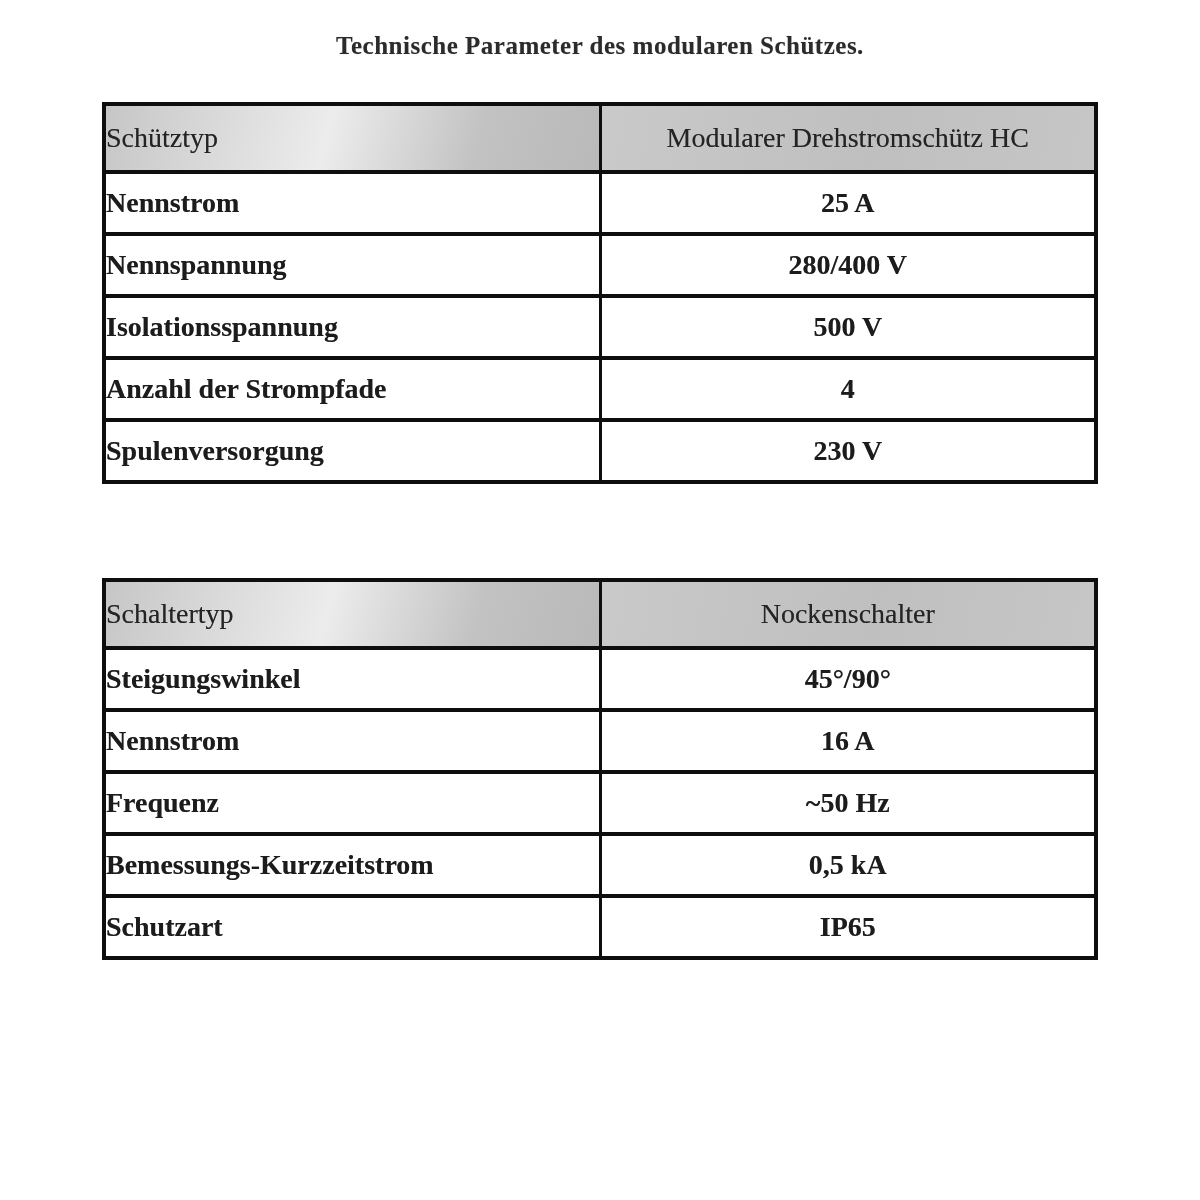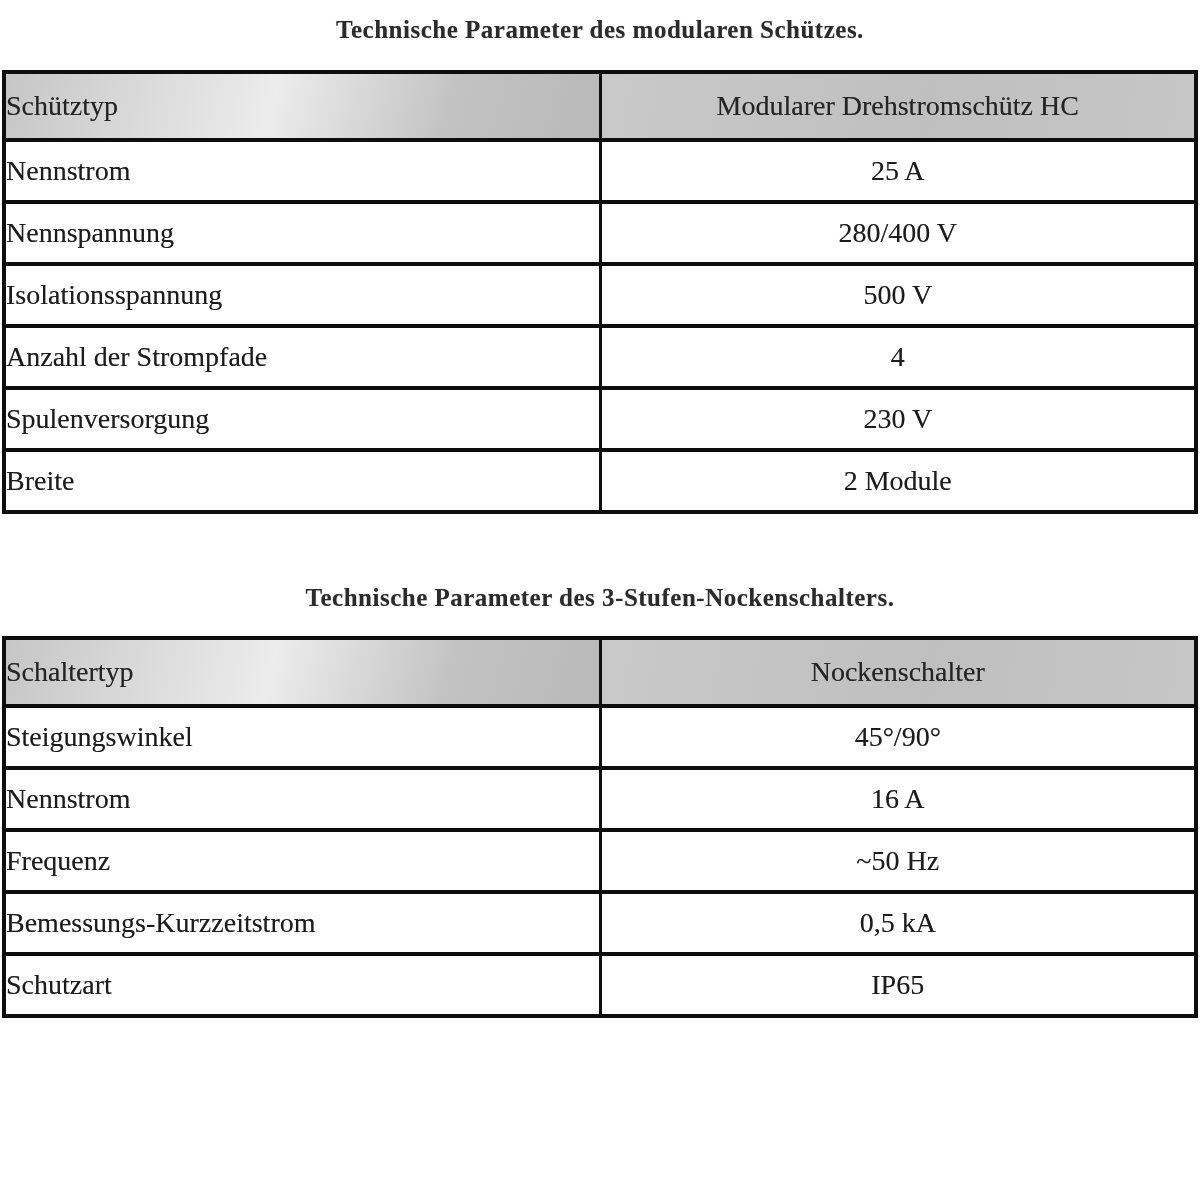--- a/index.html
+++ b/index.html
@@ -10,43 +10,43 @@
   .page {
     position: relative;
     width: 1200px;
     height: 1200px;
     background: #ffffff;
     font-family: "Liberation Serif", "DejaVu Serif", serif;
     color: #1c1c1c;
     overflow: hidden;
   }
   .doc-title {
-    margin: 0;
+    margin: 16px;
     text-align: center;
     font-size: 25px;
     font-weight: 700;
     color: #2b2b2b;
     letter-spacing: 0.5px;
     text-shadow: 0 0 1px rgba(60,60,60,0.35);
   }
   .title-1 { padding-top: 16px; }
   .title-2 { padding-top: 0; }
   .spec-table {
-    width: 1196px;
+    width: 996px;
     margin: 0 auto;
     border-collapse: collapse;
     table-layout: fixed;
     border: 4px solid #0e0e0e;
   }
   .spec-table th, .spec-table td {
     border: 3px solid #0e0e0e;
     border-top-width: 4px;
     border-bottom-width: 4px;
     font-size: 28px;
-    font-weight: 400;
+    font-weight: 700;
     height: 58px;
     padding: 0;
     vertical-align: middle;
   }
   .spec-table col.c-param { width: 50%; }
   .spec-table col.c-value { width: 50%; }
   .cell-param {
     text-align: left;
     padding-left: 22px;
   }
@@ -106,30 +106,25 @@
         <td class="cell-value">500 V</td>
       </tr>
       <tr>
         <td class="cell-param">Anzahl der Strompfade</td>
         <td class="cell-value">4</td>
       </tr>
       <tr>
         <td class="cell-param">Spulenversorgung</td>
         <td class="cell-value">230 V</td>
       </tr>
-      <tr>
-        <td class="cell-param">Breite</td>
-        <td class="cell-value">2 Module</td>
-      </tr>
     </tbody>
   </table>
 
   <div class="gap-2"></div>
 
-  <h2 class="doc-title title-2">Technische Parameter des 3-Stufen-Nockenschalters.</h2>
 
   <div class="gap-3"></div>
 
   <table class="spec-table">
     <colgroup>
         <col class="c-param">
         <col class="c-value">
       </colgroup>
     <thead>
       <tr class="header-row">

